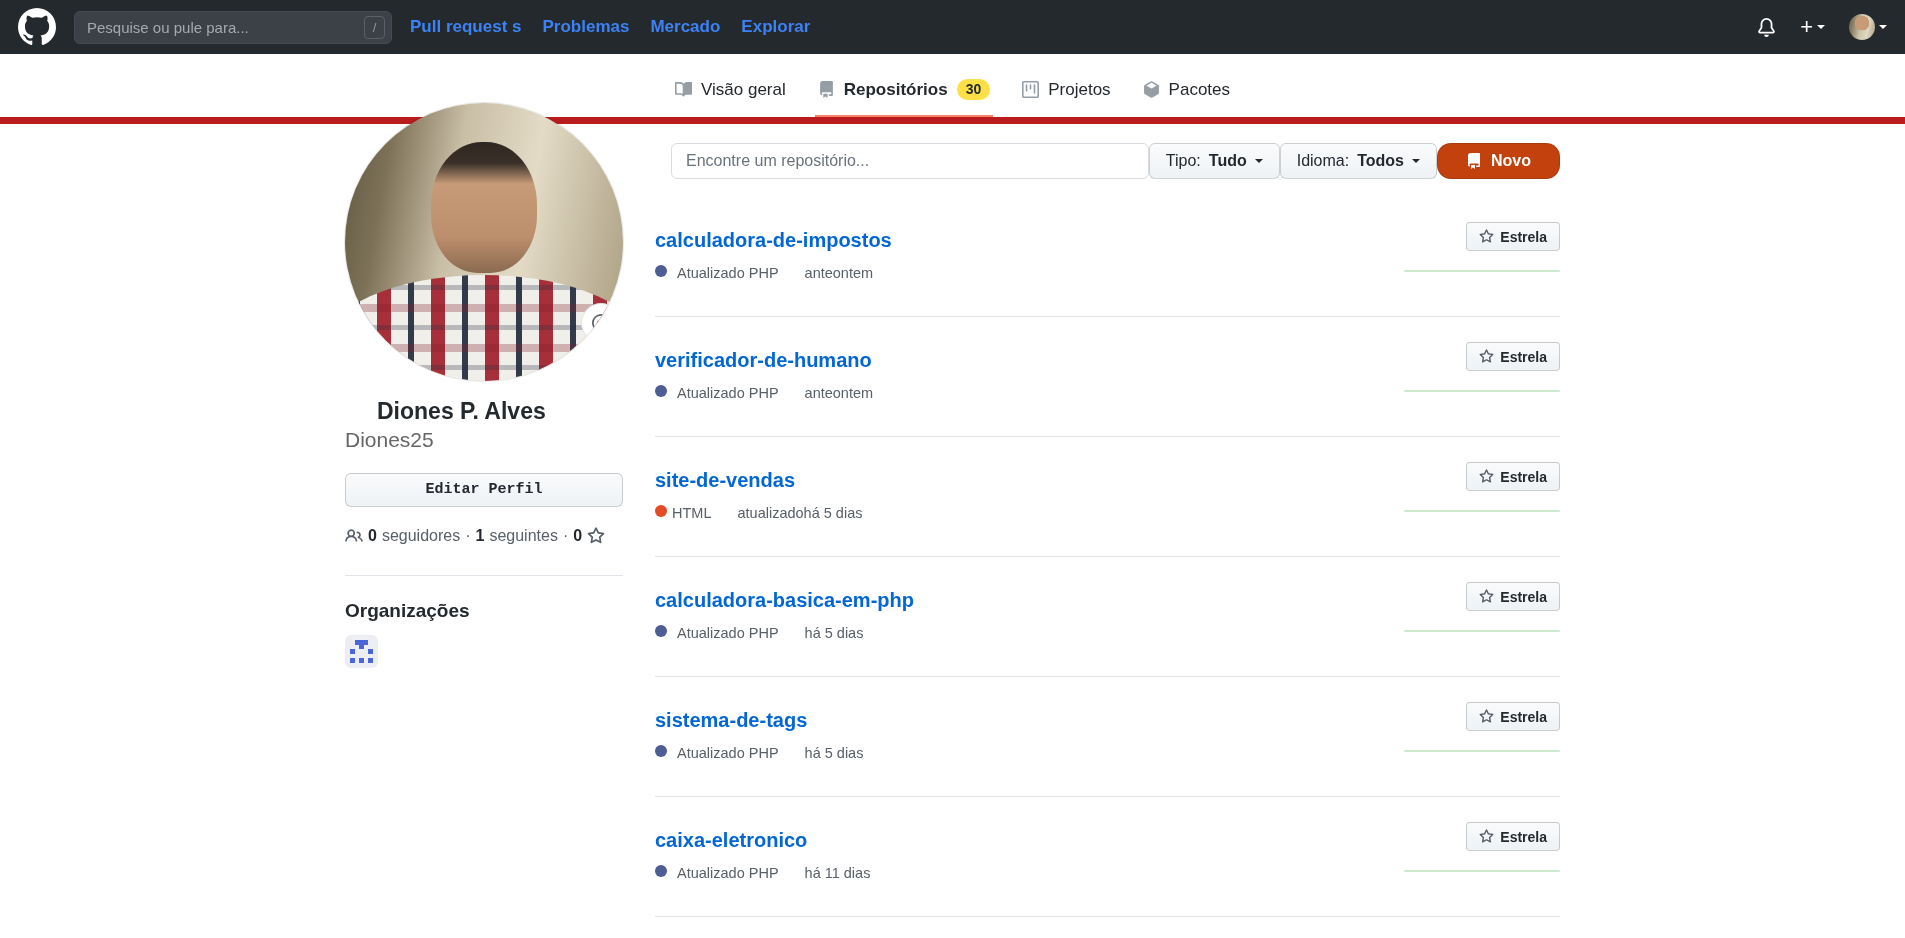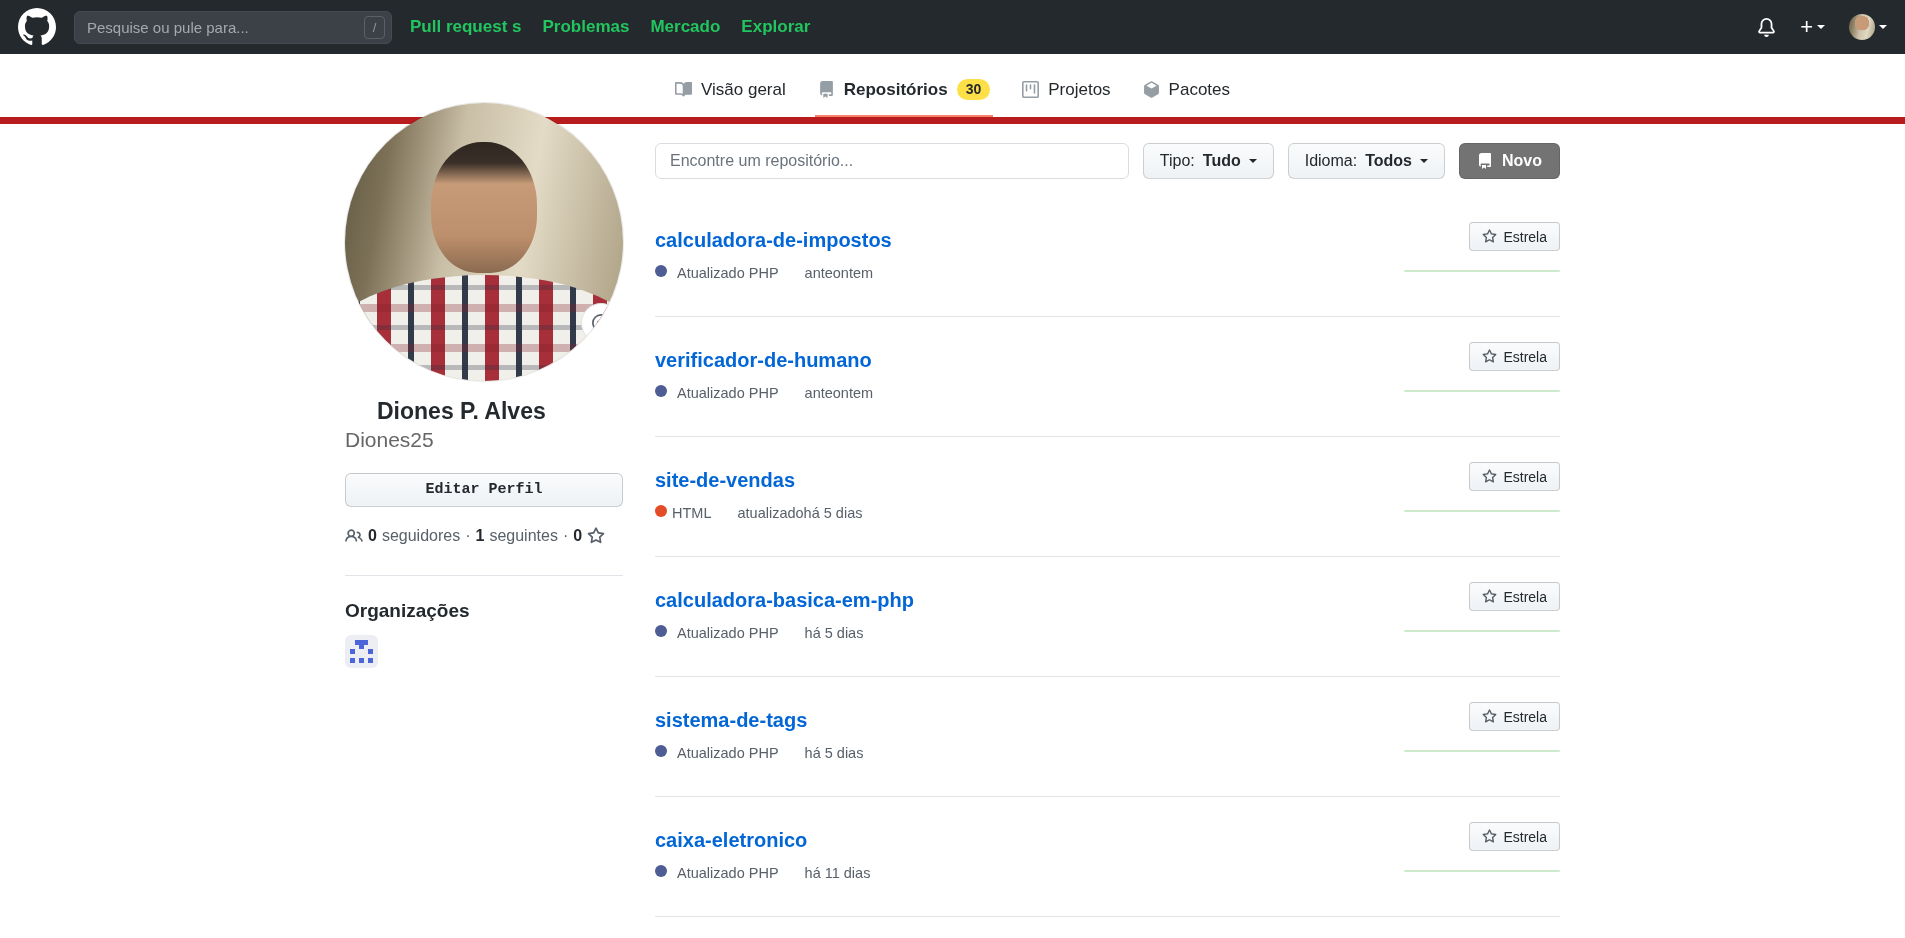--- a/index.html
+++ b/index.html
@@ -11,21 +11,21 @@
     padding:0 18px; gap:18px; }
   .gh-logo { width:38px; height:38px; color:#fff; flex:none; cursor:pointer; }
   .hdr-search { position:relative; width:318px; height:33px; flex:none; }
   .hdr-search input { width:100%; height:100%; background:#3c4147; border:1px solid #454b52;
     border-radius:6px; color:#e1e4e8; font-size:15px; padding:0 36px 0 12px; outline:none; }
   .hdr-search input::placeholder { color:#a2a9b0; }
   .slash-key { position:absolute; right:7px; top:5px; width:21px; height:23px;
     border:1px solid #5a6067; border-radius:4px; color:#8b949e; font-size:13px;
     display:flex; align-items:center; justify-content:center; }
   .hdr-nav { display:flex; gap:21px; }
-  .hdr-nav a { color:#22c55e; font-size:17px; font-weight:600; text-decoration:none; cursor:pointer; }
+  .hdr-nav a { color:#3b82f6; font-size:17px; font-weight:600; text-decoration:none; cursor:pointer; }
   .hdr-spacer { flex:1; }
   .hdr-right { display:flex; align-items:center; gap:24px; }
   .hdr-ico { color:#fff; display:flex; align-items:center; gap:4px; cursor:pointer; }
   .caret { width:0; height:0; border-left:4px solid transparent; border-right:4px solid transparent;
     border-top:4px solid #fff; display:inline-block; }
   .plus-glyph { font-size:22px; font-weight:400; line-height:1; color:#fff; }
   .mini-avatar { width:26px; height:26px; border-radius:50%;
     background:radial-gradient(circle at 50% 35%, #c79b78 0 34%, transparent 35%),
       linear-gradient(100deg,#6a604a 0%,#8d8166 20%,#cfc4ab 45%,#e0d8c3 70%,#a89b7e 100%); }
 
@@ -71,44 +71,44 @@
     font-size:16px; color:#586069; }
   .follow-row .num { color:#24292e; font-weight:600; }
   .follow-row svg { color:#586069; }
   .follow-link { display:flex; align-items:center; gap:5px; cursor:pointer; }
   .v-divider { margin-top:30px; border-top:1px solid #e1e4e8; }
   .org-title { margin-top:24px; font-size:19px; font-weight:600; }
   .org-avatar { margin-top:13px; width:33px; height:33px; border-radius:6px;
     background:#eceef4; display:flex; align-items:center; justify-content:center; cursor:pointer; }
 
   
-  .filter-row { margin-top:19px; display:flex; gap:14px; height:36px; }
+  .filter-row { margin-top:19px; display:flex; height:36px;margin-left:16px; }
   .repo-search { flex:1; border:1px solid #d9dde2; border-radius:6px; padding:0 14px;
     font-size:16px; color:#24292e; outline:none; font-family:inherit; }
   .repo-search::placeholder { color:#6a737d; }
   .btn-select { display:flex; align-items:center; gap:8px; padding:0 16px; font-size:16px;
     color:#24292e; background:linear-gradient(-180deg,#fafbfc,#f0f3f6 90%);
     border:1px solid rgba(27,31,35,.18); border-radius:6px; cursor:pointer; white-space:nowrap;
     font-family:inherit; }
   .btn-select b { font-weight:600; }
   .btn-select .caret { border-top-color:#24292e; }
-  .btn-new { display:flex; align-items:center; gap:9px; padding:0 17px; font-size:16px;
-    font-weight:600; color:#fff; background:#737373; border:1px solid rgba(27,31,35,.15);
-    border-radius:6px; cursor:pointer; white-space:nowrap; font-family:inherit; }
+  .btn-new { display:flex; align-items:center; gap:9px; padding:0 28px; font-size:16px;
+    font-weight:600; color:#fff; background:#c2410c; border:1px solid rgba(27,31,35,.15);
+    border-radius:14px; cursor:pointer; white-space:nowrap; font-family:inherit; }
 
   
   .repo-list { margin-top:18px; }
   .repo-item { position:relative; border-bottom:1px solid #e1e4e8; padding:32px 0 35px; }
   .repo-name { font-size:20px; font-weight:600; color:#0366d6; text-decoration:none; cursor:pointer; }
   .repo-meta { margin-top:13px; display:flex; font-size:14.5px; color:#586069; }
   .lang-dot { width:12px; height:12px; border-radius:50%; margin-right:10px; flex:none; }
   .repo-meta.tight .lang-dot { margin-right:5px; }
   .repo-updated { margin-left:26px; }
   .btn-star { position:absolute; top:25px; right:0; height:29px; display:inline-flex;
-    align-items:center; gap:6px; padding:0 12px; font-size:14px; font-weight:400; color:#24292e;
+    align-items:center; gap:6px; padding:0 12px; font-size:14px; font-weight:700; color:#24292e;
     background:linear-gradient(-180deg,#fafbfc,#eff3f6 90%); border:1px solid rgba(27,31,35,.2);
     border-radius:4px; cursor:pointer; font-family:inherit; }
   .btn-star svg { color:#57606a; }
   .sparkline { position:absolute; top:73px; right:0; width:156px; height:2px;
     border-radius:2px; }
 </style>
 </head>
 <body>
 
 <header class="top-header">

